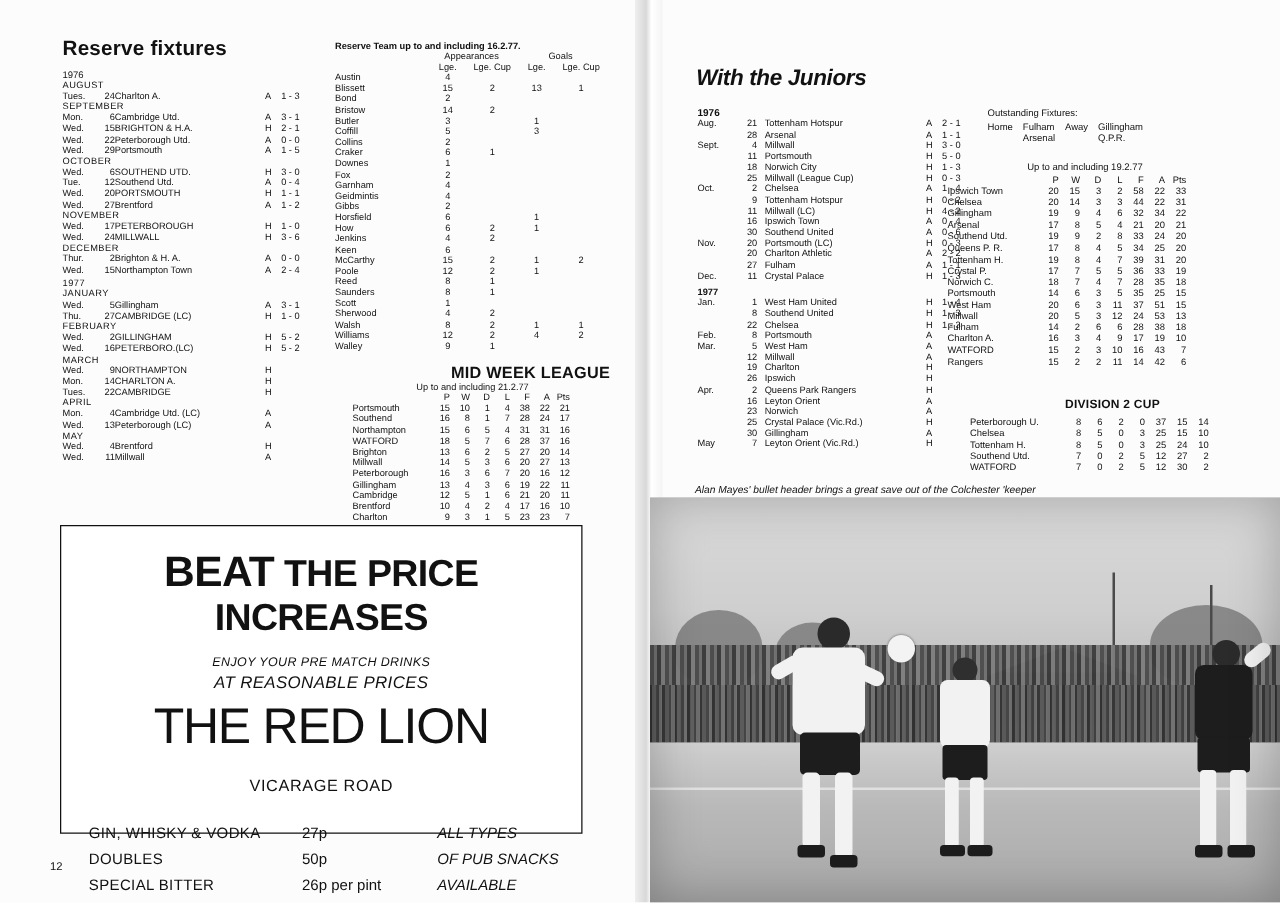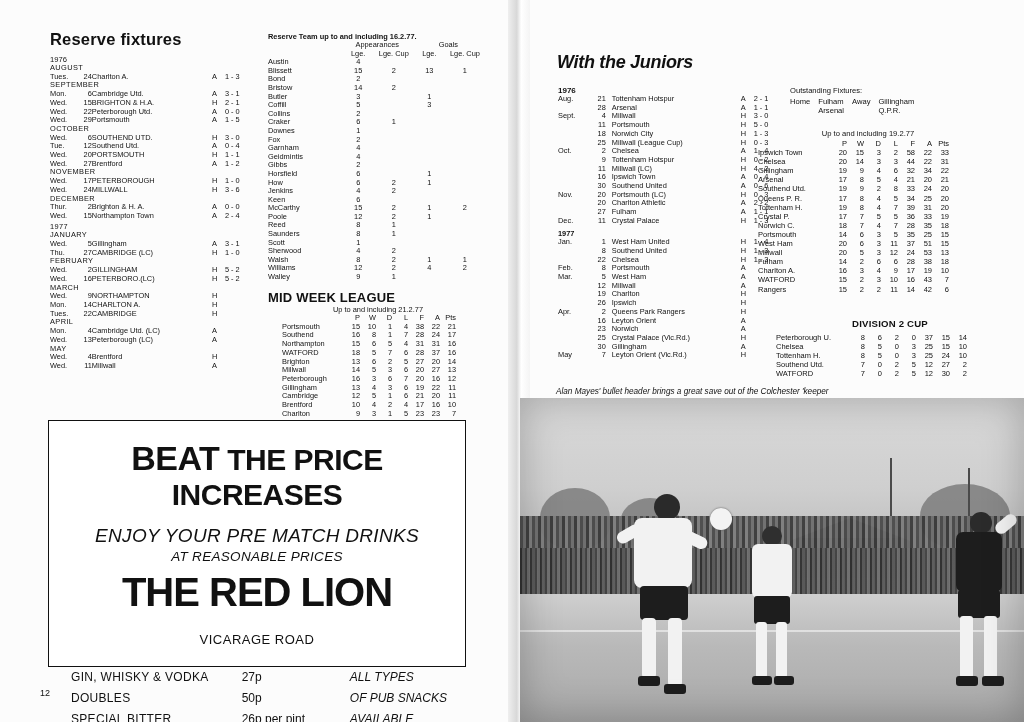--- a/index.html
+++ b/index.html
@@ -34,35 +34,35 @@
   
   #appearances{position:absolute;left:268px;top:32px;width:220px;}
   #appearances .topnote{font-size:7.4px;font-weight:bold;}
   table.app{font-size:7.4px;line-height:8.6px;border-collapse:collapse;width:216px;}
   table.app td{padding:0;white-space:nowrap;}
   table.app td.nm{width:58px;}
   table.app td.n{width:26px;text-align:center;}
 
   
   #midweek{position:absolute;left:268px;top:290px;width:220px;}
-  #midweek h3{margin:0;font-size:13px;font-weight:bold;text-align:left;letter-spacing:.2px;}
+  #midweek h3{margin:0;font-size:13px;font-weight:bold;text-align:right;letter-spacing:.2px;}
   #midweek .sub{font-size:7.4px;text-align:center;}
   table.lg{font-size:7.4px;line-height:8.7px;border-collapse:collapse;}
   table.lg td{padding:0 0 0 0;white-space:nowrap;}
   table.lg td.team{width:62px;}
   table.lg td.v{width:16px;text-align:right;}
 
   
   #red-lion-ad{position:absolute;left:48px;top:420px;width:416px;height:245px;border:1px solid #111;background:#fff;}
   .ad-l1{text-align:center;margin-top:18px;font-size:30px;font-weight:bold;letter-spacing:-0.5px;}
   .ad-l1 .beat{font-size:34px;}
-  .ad-l2{text-align:center;font-style:italic;font-size:19px;margin-top:13px;letter-spacing:.3px;}
+  .ad-l2{text-align:center;font-style:italic;font-size:10px;margin-top:13px;letter-spacing:.3px;}
   .ad-l3{text-align:center;font-style:italic;font-size:13.5px;margin-top:2px;letter-spacing:.3px;}
   .ad-at{text-align:center;font-style:italic;font-size:12px;margin-top:4px;}
-  .ad-big{text-align:center;font-size:40px;font-weight:bold;margin-top:6px;letter-spacing:-1px;}
+  .ad-big{text-align:center;font-size:40px;font-weight:normal;margin-top:6px;letter-spacing:-1px;}
   .ad-addr{text-align:center;font-size:13px;margin-top:17px;letter-spacing:.5px;}
   .ad-table{margin:18px 0 0 20px;width:380px;font-size:12px;}
   .ad-table td{padding:2.5px 0;white-space:nowrap;}
   .ad-table td.item{width:175px;letter-spacing:.3px;}
   .ad-table td.price{width:115px;}
   .ad-table td.note{font-style:italic;text-align:left;}
   #page-number{position:absolute;left:40px;top:688px;font-size:9px;}
 
   
   #juniors-title{position:absolute;left:557px;top:52px;font-size:18px;font-weight:bold;font-style:italic;letter-spacing:-.3px;}

